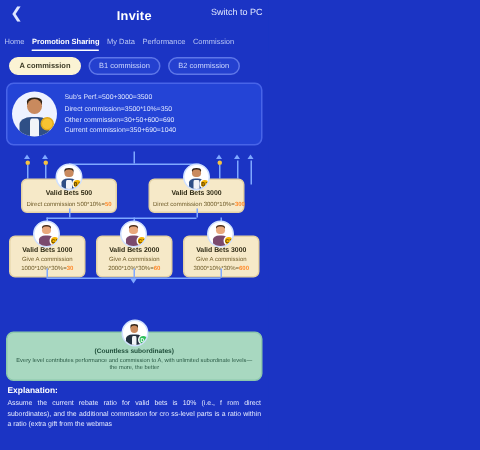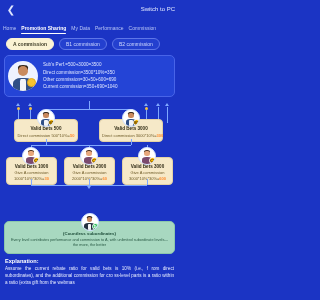--- a/index.html
+++ b/index.html
@@ -118,20 +118,21 @@
   .coin { position:absolute; right:8%; bottom:12%; width:30%; height:30%;
           border-radius:50%; background:#f7c331; border:0.5px solid #e0a81c; }
 </style>
 </head>
 <body>
 
 <div class="phone">
 
   <div class="topbar">
     <div class="back">❮</div>
+    <div class="title">Invite</div>
     <div class="switch-pc">Switch to PC</div>
   </div>
 
   <div class="navtabs">
     <div class="navtab">Home</div>
     <div class="navtab active">Promotion Sharing</div>
     <div class="navtab">My Data</div>
     <div class="navtab">Performance</div>
     <div class="navtab">Commission</div>
   </div>

